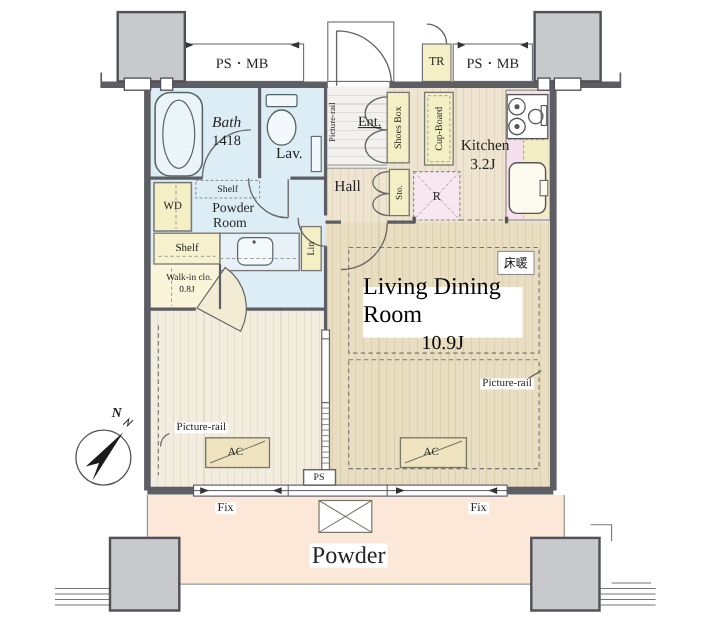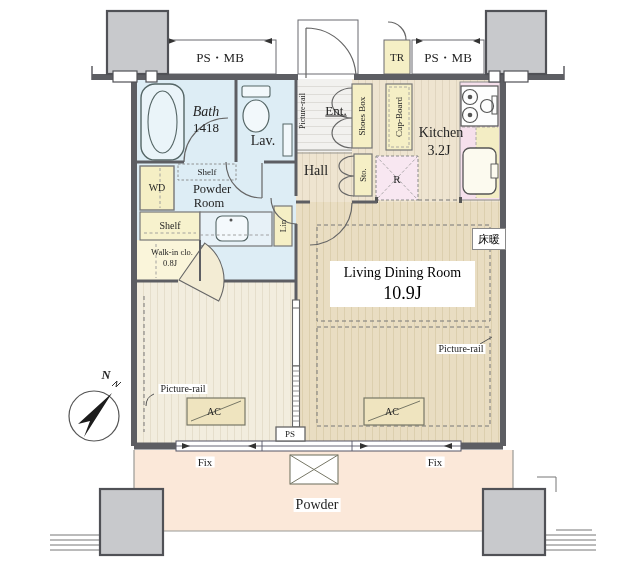--- a/index.html
+++ b/index.html
@@ -11,24 +11,24 @@
   .ent{background:repeating-linear-gradient(180deg,#f2f1ef 0 7px,#dedcd8 7px 8px);}
   .wood-k{background:repeating-linear-gradient(90deg,#eee4d0 0 6px,#e0d5bf 6px 7px);}
   .wood-ld{background:repeating-linear-gradient(90deg,#e9ddc2 0 6px,#dccfae 6px 7px);}
   .wood-br{background:repeating-linear-gradient(90deg,#f2edde 0 6px,#e5decb 6px 7px);}
   .balcony{background:#fbe8d9;}
   .overlay{position:absolute;left:0;top:0;width:640px;height:569px;}
   .lbl{position:absolute;transform:translate(-50%,-50%);color:#242424;white-space:nowrap;line-height:1;z-index:5;}
   .v{transform:translate(-50%,-50%) rotate(-90deg);}
   .bg{background:#ffffff;padding:0 2px;}
   .band{position:absolute;background:#ffffff;display:flex;flex-direction:column;align-items:center;justify-content:center;z-index:4;}
-  .ykbox{position:absolute;background:#ffffff;border:1px solid #8a8a8a;display:flex;align-items:center;justify-content:center;z-index:4;margin-left:20px;}
+  .ykbox{position:absolute;background:#ffffff;border:1px solid #8a8a8a;display:flex;align-items:center;justify-content:center;z-index:4;}
   .t8{font-size:8px}.t85{font-size:8.5px}.t9{font-size:9px}.t10{font-size:10px}.t11{font-size:11px}
   .t12{font-size:12.5px}.t13{font-size:13px}.t14{font-size:14px}.t15{font-size:15px}
-  .t16{font-size:14px}.t18{font-size:18px}
+  .t16{font-size:22px}.t18{font-size:18px}
   .it{font-style:italic;font-weight:bold;}
 </style>
 </head>
 <body>
 
 <div class="plan">
 
   <div class="floor wet" style="left:137px;top:79px;width:159px;height:202px;"></div>
   <div class="floor walkin" style="left:137px;top:240px;width:63px;height:41px;"></div>
   <div class="floor ent" style="left:296px;top:79px;width:56px;height:73px;"></div>

